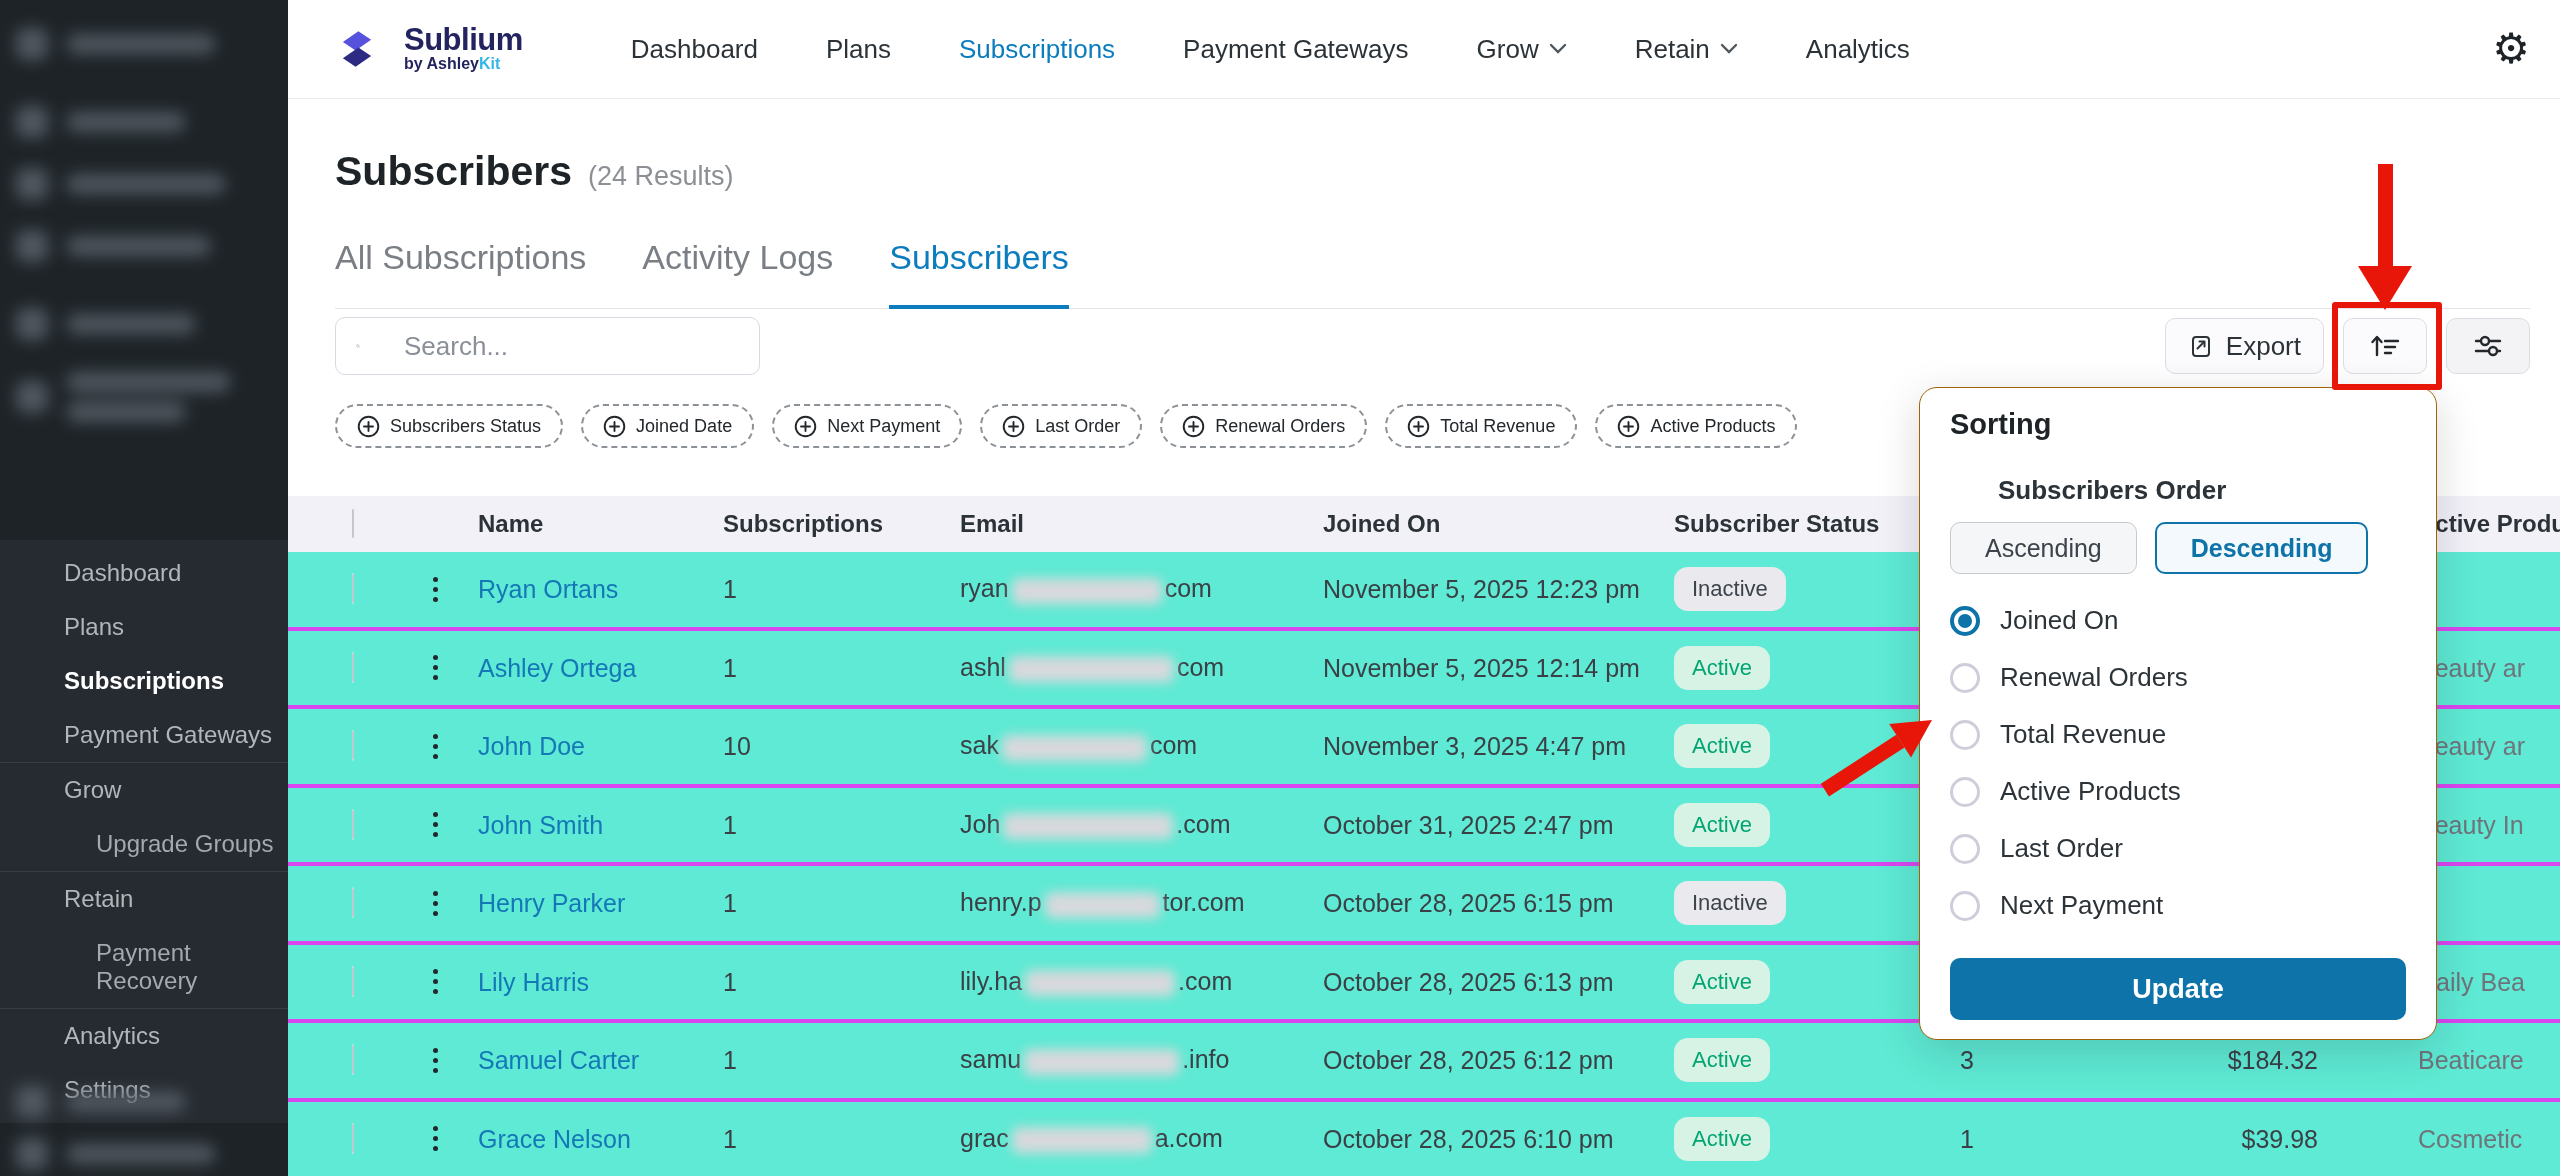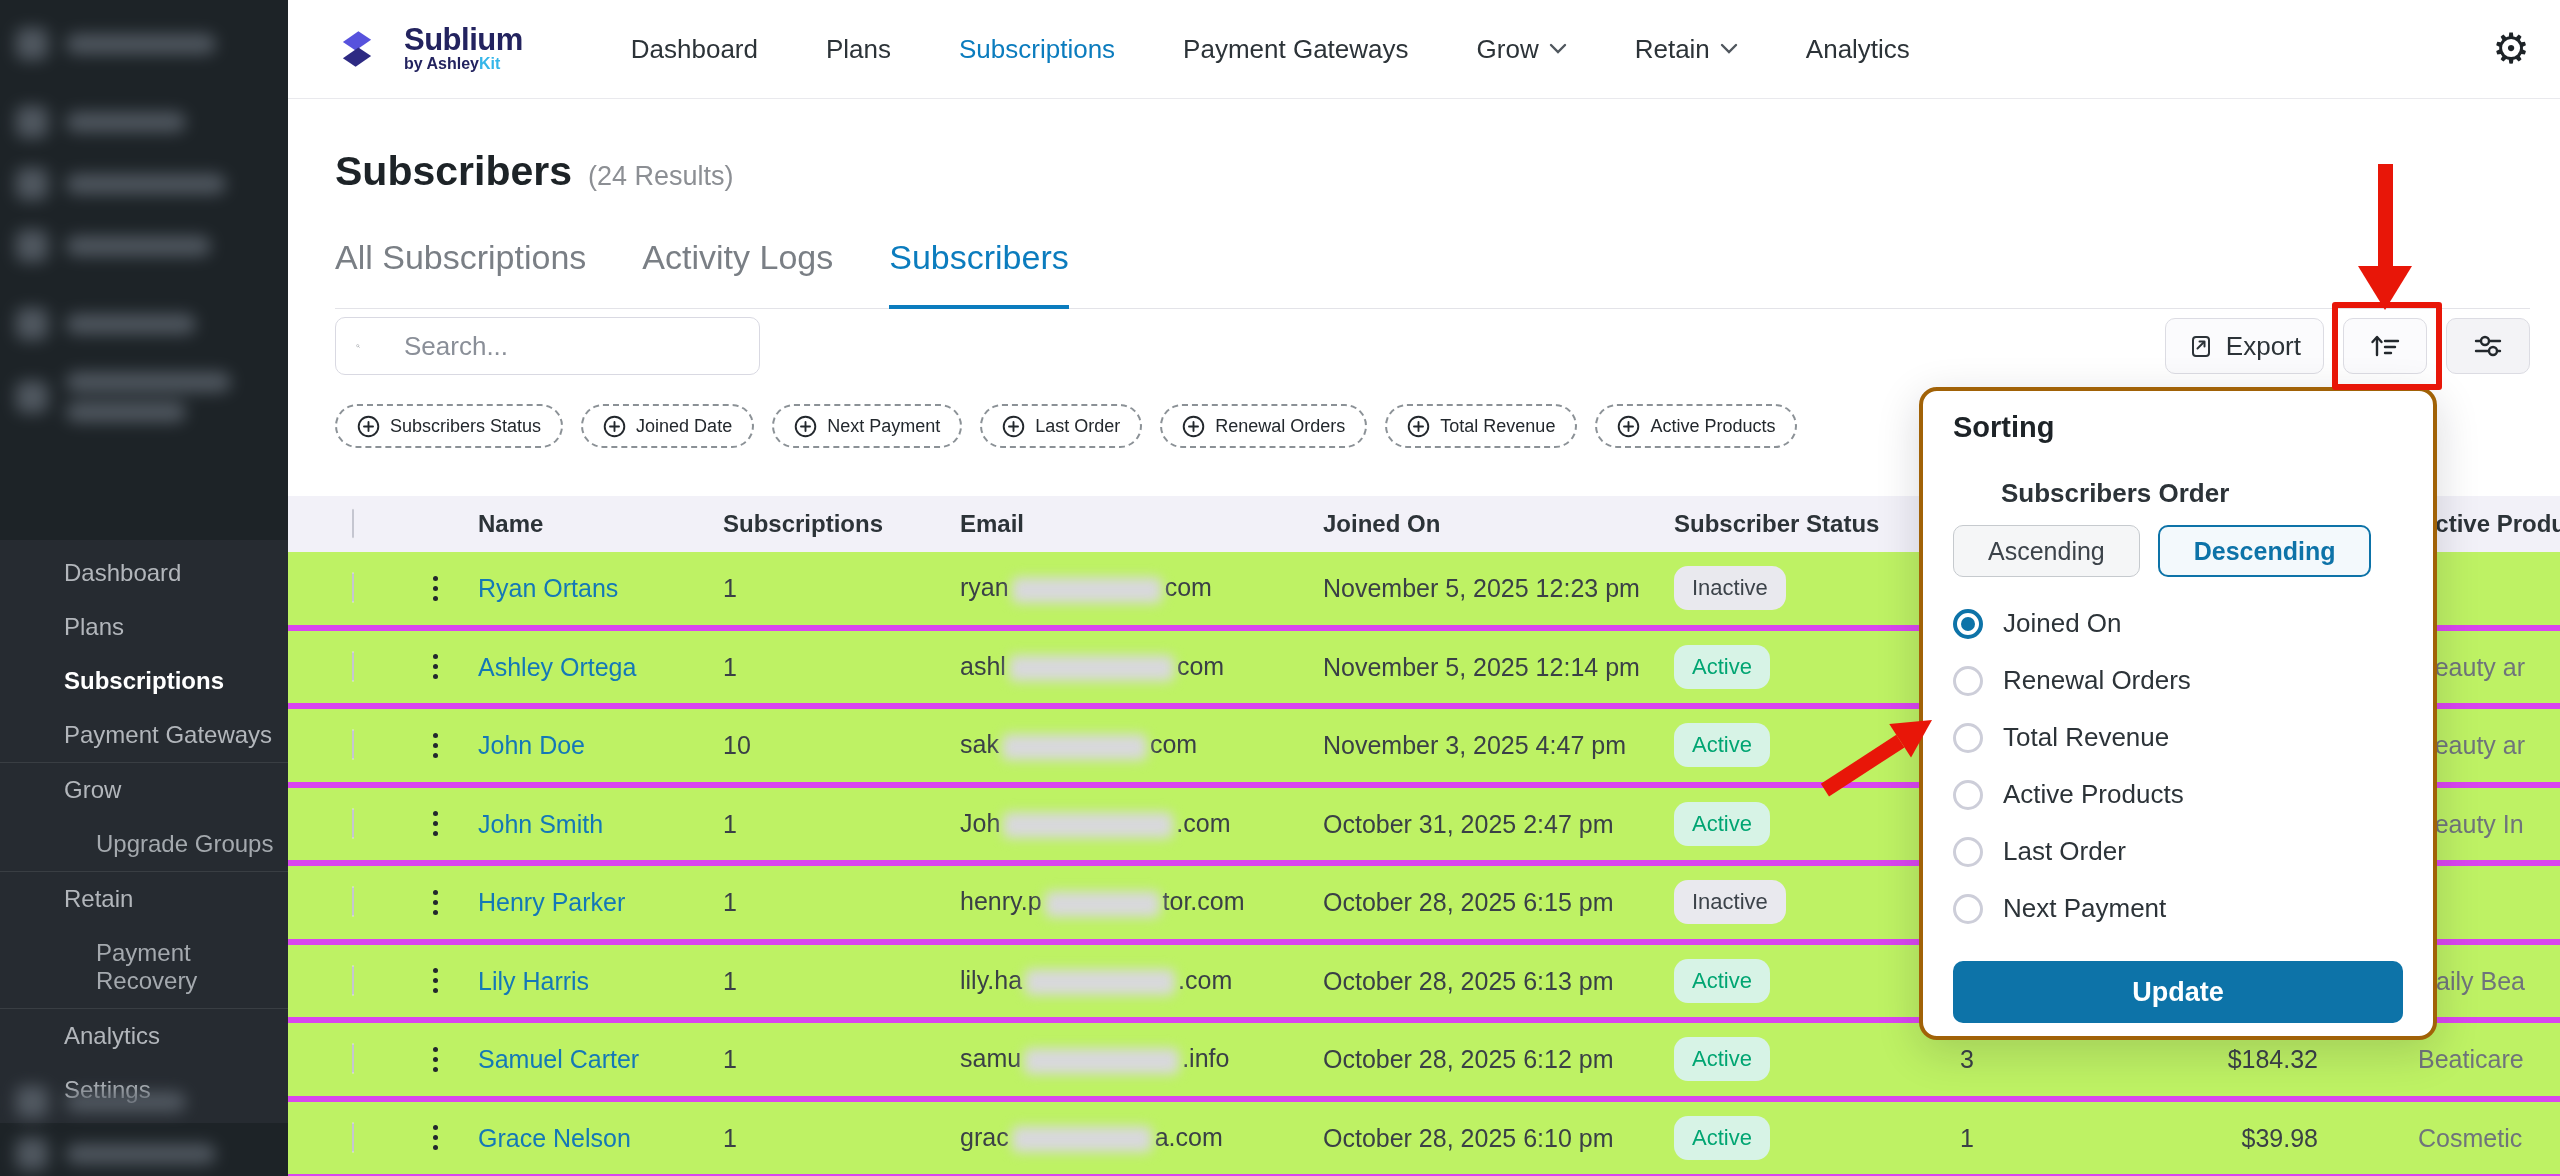--- a/index.html
+++ b/index.html
@@ -74,39 +74,39 @@
   
   .table { position:absolute; left:0; top:398px; width:2272px; }
   .thead { position:relative; height:56px; background:#f2f1f8; }
   .hcell, .cell { position:absolute; top:50%; transform:translateY(-50%); white-space:nowrap; }
   .hcell { font-size:24px; font-weight:600; color:#2c3338; }
   .c-check { left:64px; } .c-kebab { left:141px; } .c-name { left:190px; }
   .c-subs { left:435px; } .c-email { left:672px; } .c-joined { left:1035px; }
   .c-status { left:1386px; } .c-renewal { left:1672px; }
   .c-revenue { left:1870px; width:160px; text-align:right; }
   .c-products { left:2130px; width:220px; overflow:hidden; }
-  .trow { position:relative; height:78.5px; border-bottom:6px solid #d946ef; background:#bef264; }
+  .trow { position:relative; height:78.5px; border-bottom:4px solid #d946ef; background:#5eead4; }
   .cell { font-size:25px; color:#3a4046; }
   .checkbox { width:29px; height:29px; border:1.5px solid #c5c6d0; border-radius:7px;
               background:#fff; cursor:pointer; }
   .kebab { display:flex; flex-direction:column; align-items:center; cursor:pointer; padding:4px; }
   .kebab i { width:5px; height:5px; border-radius:50%; background:#23282d; margin:2.5px 0; }
   .name-link { color:#1478b7; cursor:pointer; }
   .badge { display:inline-block; padding:9px 18px; border-radius:14px; font-size:22px; }
   .badge.active { background:#d7f3e6; color:#00a572; }
   .badge.inactive { background:#e9e9ee; color:#3c434a; }
   .redact { display:inline-block; height:26px; border-radius:6px; background:#d8d8dc;
             filter:blur(6px); vertical-align:middle; margin:0 3px; }
   .fade-text { color:#6f747b;
     -webkit-mask-image:linear-gradient(90deg,#000 55%,rgba(0,0,0,0) 96%);
     mask-image:linear-gradient(90deg,#000 55%,rgba(0,0,0,0) 96%); }
 
   
   .sorting-panel { position:absolute; left:1631px; top:289px; width:518px; height:653px;
-                   background:#fff; border:4px solid #a16207; border-radius:18px; z-index:40;
+                   background:#fff; border:1px solid #a16207; border-radius:18px; z-index:40;
                    box-shadow:0 12px 44px rgba(20,20,40,.16); padding:20px 30px 24px; }
   .sp-title { font-size:29px; font-weight:700; color:#1d2327; }
   .sp-label { font-size:26px; font-weight:600; color:#2c3338; margin-top:34px;margin-left:48px; }
   .sp-btns { display:flex; gap:18px; margin-top:16px; }
   .order-btn { height:52px; border-radius:10px; font-size:25px; cursor:pointer;
                font-family:"Liberation Sans", sans-serif; padding:0 34px; }
   .order-btn.plain { background:#f5f6f7; border:1.5px solid #c6cace; color:#3c434a; }
   .order-btn.selected { background:#f3f9fc; border:2px solid #0d73a8; color:#0d73a8; font-weight:600; }
   .sp-options { margin-top:18px; }
   .opt { display:flex; align-items:center; gap:20px; height:57px; cursor:pointer; }

